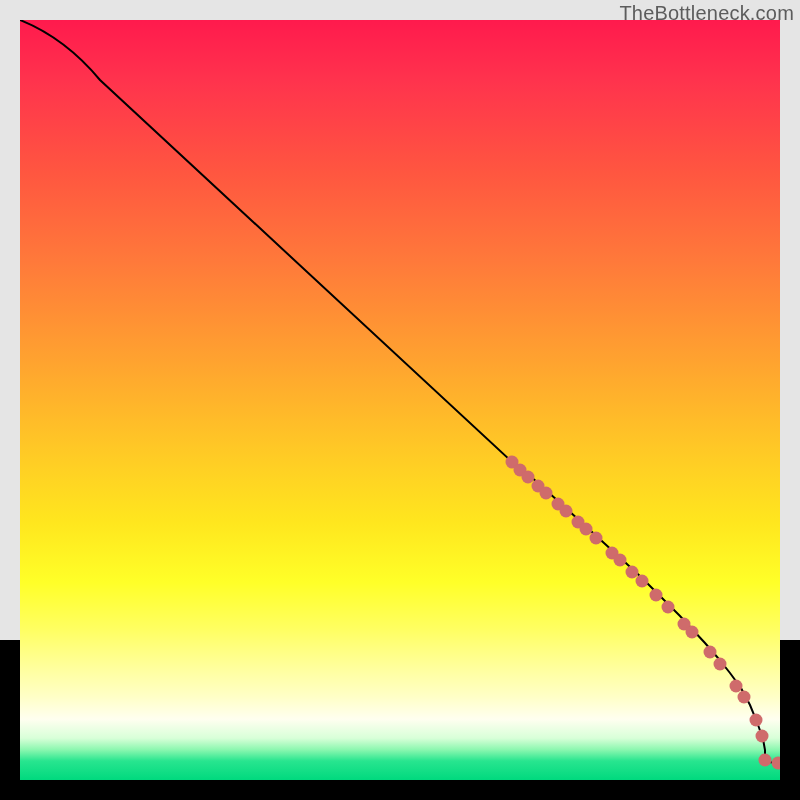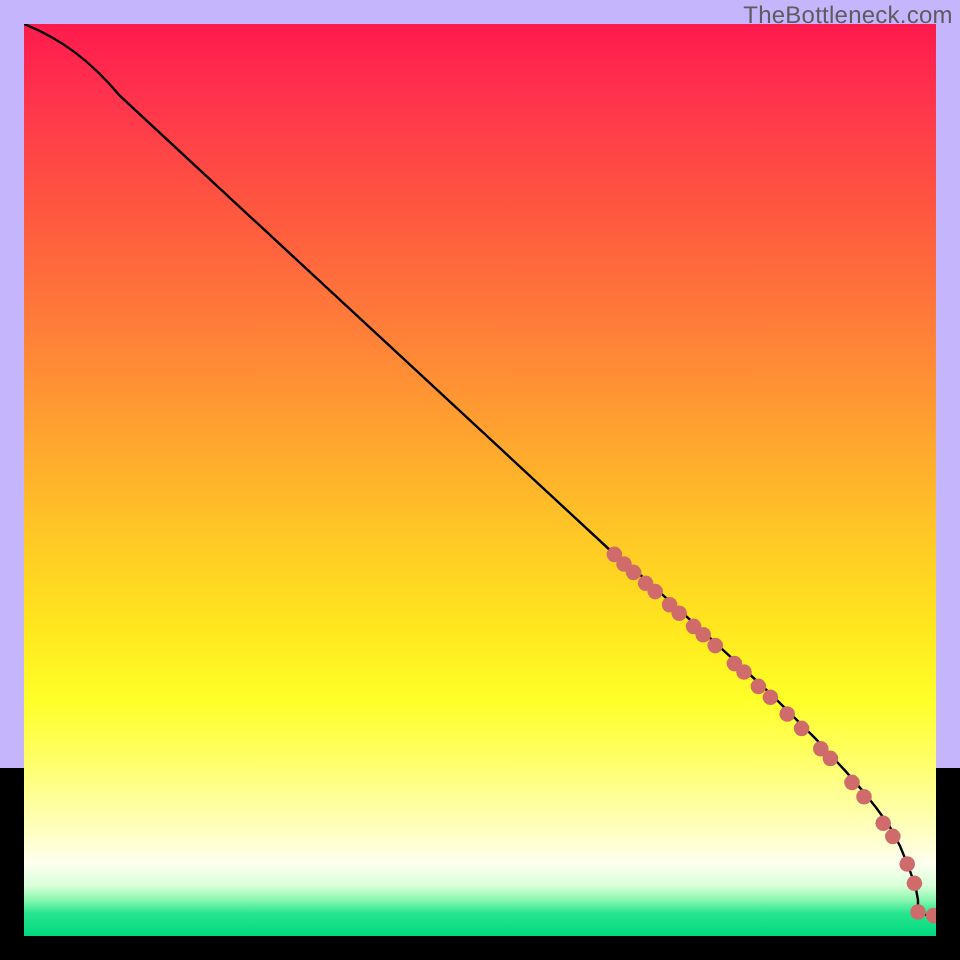--- a/index.html
+++ b/index.html
@@ -10,21 +10,21 @@
     background: #000;
     overflow: hidden;
     font-family: Arial, Helvetica, sans-serif;
   }
   .frame {
     position: absolute;
     top: 0;
     left: 0;
     width: 800px;
     height: 640px;
-    background: #c4b5fd;
+    background: #e5e5e5;
   }
   .plot-area {
     position: absolute;
     left: 20px;
     top: 20px;
     width: 760px;
     height: 760px;
   }
   .gradient {
     position: absolute;

